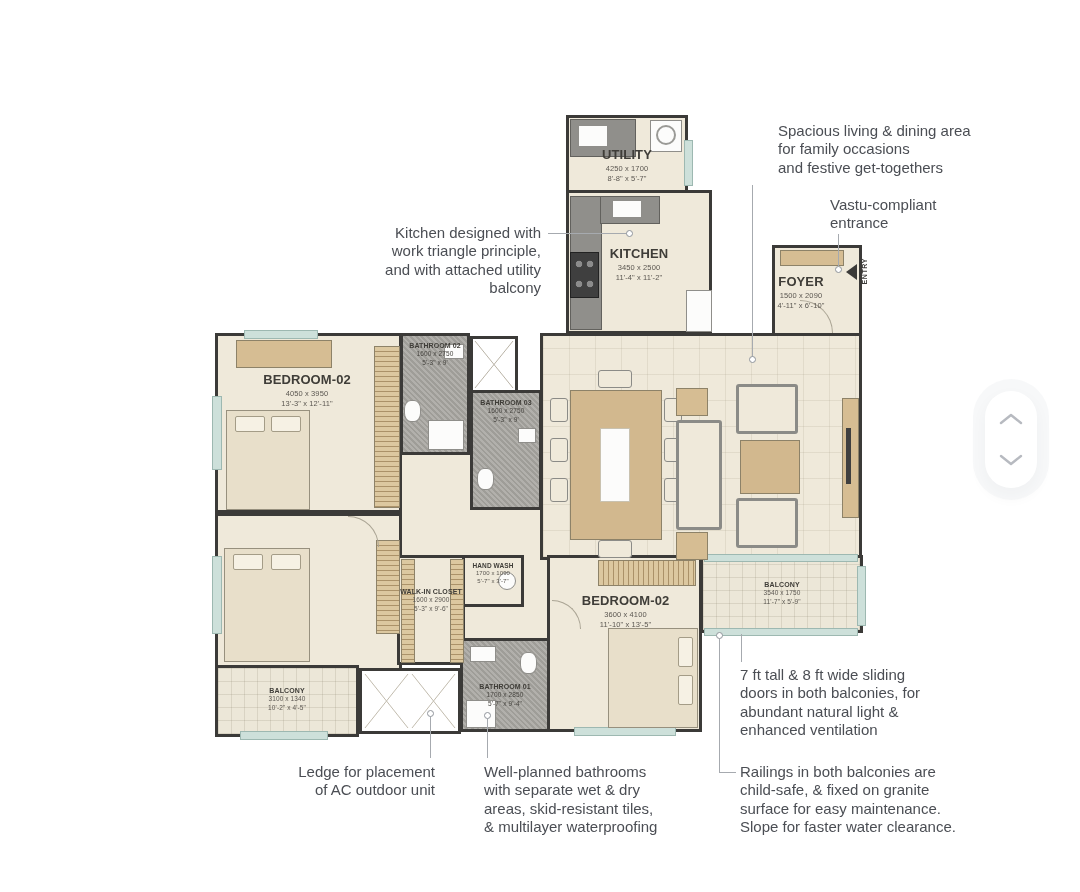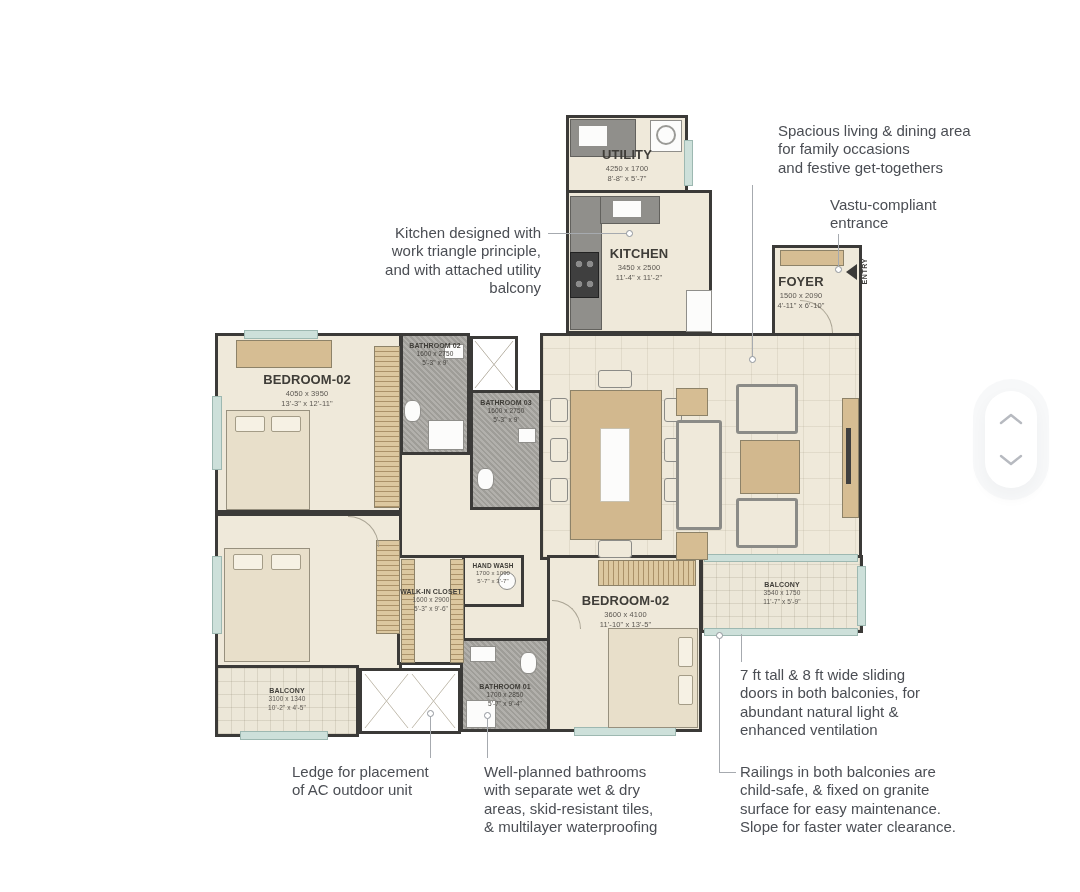--- a/index.html
+++ b/index.html
@@ -263,21 +263,21 @@
 and with attached utility
 balcony</div>
   <div class="ann" style="left:740px;top:666px;width:235px;">7 ft tall &amp; 8 ft wide sliding
 doors in both balconies, for
 abundant natural light &amp;
 enhanced ventilation</div>
   <div class="ann" style="left:740px;top:763px;width:250px;">Railings in both balconies are
 child-safe, &amp; fixed on granite
 surface for easy maintenance.
 Slope for faster water clearance.</div>
-  <div class="ann" style="left:292px;top:763px;width:152px;text-align:left;">Ledge for placement
+  <div class="ann" style="left:283px;top:763px;width:152px;text-align:right;">Ledge for placement
 of AC outdoor unit</div>
   <div class="ann" style="left:484px;top:763px;width:195px;">Well-planned bathrooms
 with separate wet &amp; dry
 areas, skid-resistant tiles,
 &amp; multilayer waterproofing</div>
 
   <div id="pill">
     <button class="chev-btn">
       <svg width="26" height="14" viewBox="0 0 26 14">
         <polyline points="3,11 13,3 23,11" fill="none" stroke="#b7bac0" stroke-width="2.4" stroke-linecap="round" stroke-linejoin="round"></polyline>

